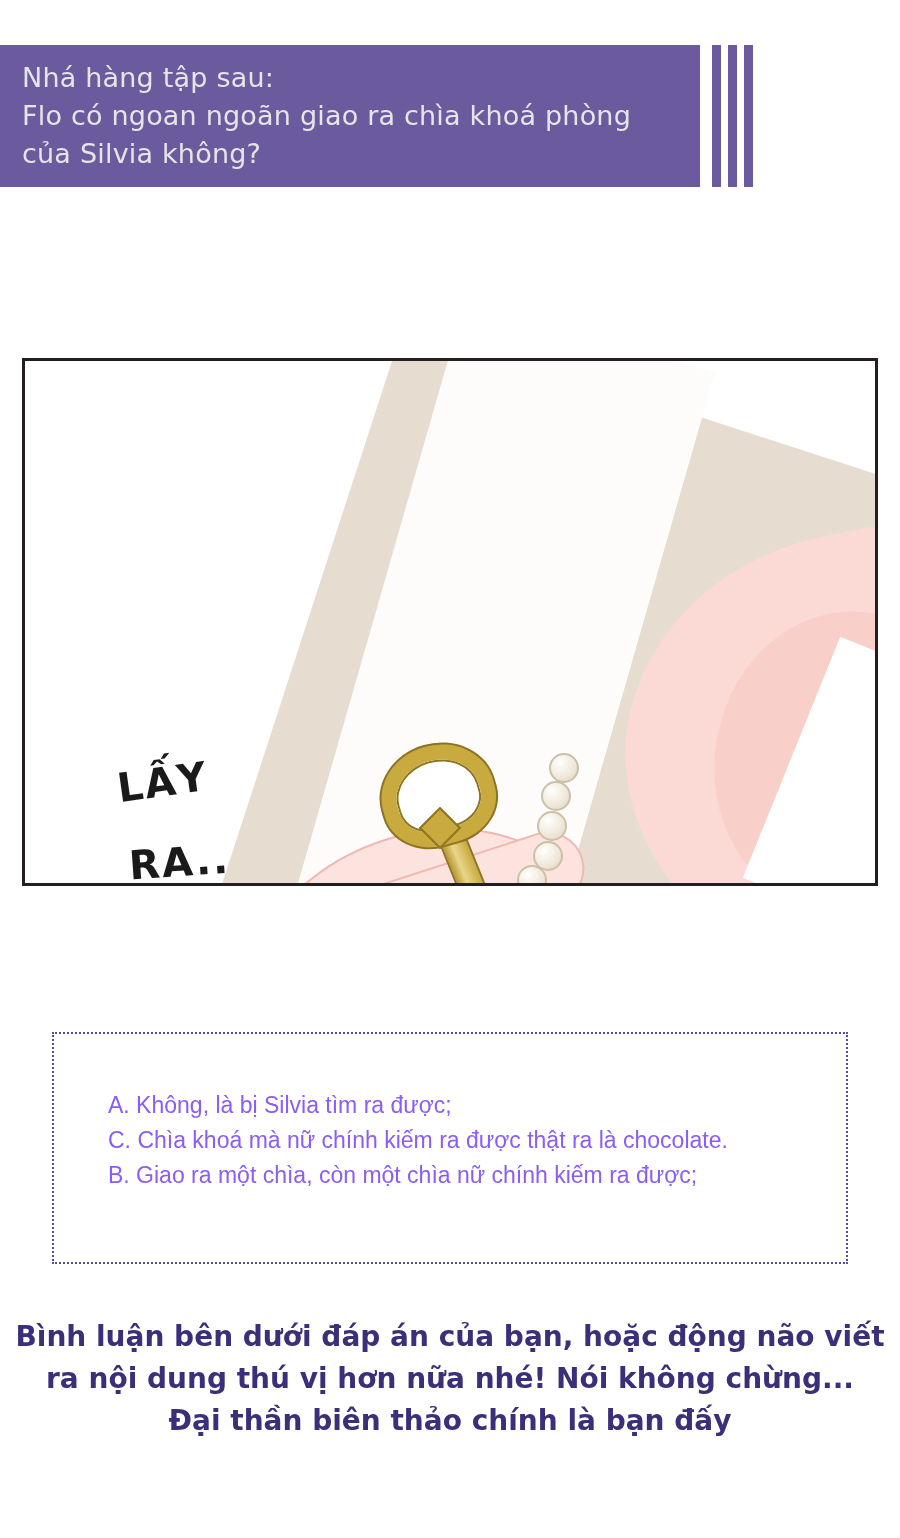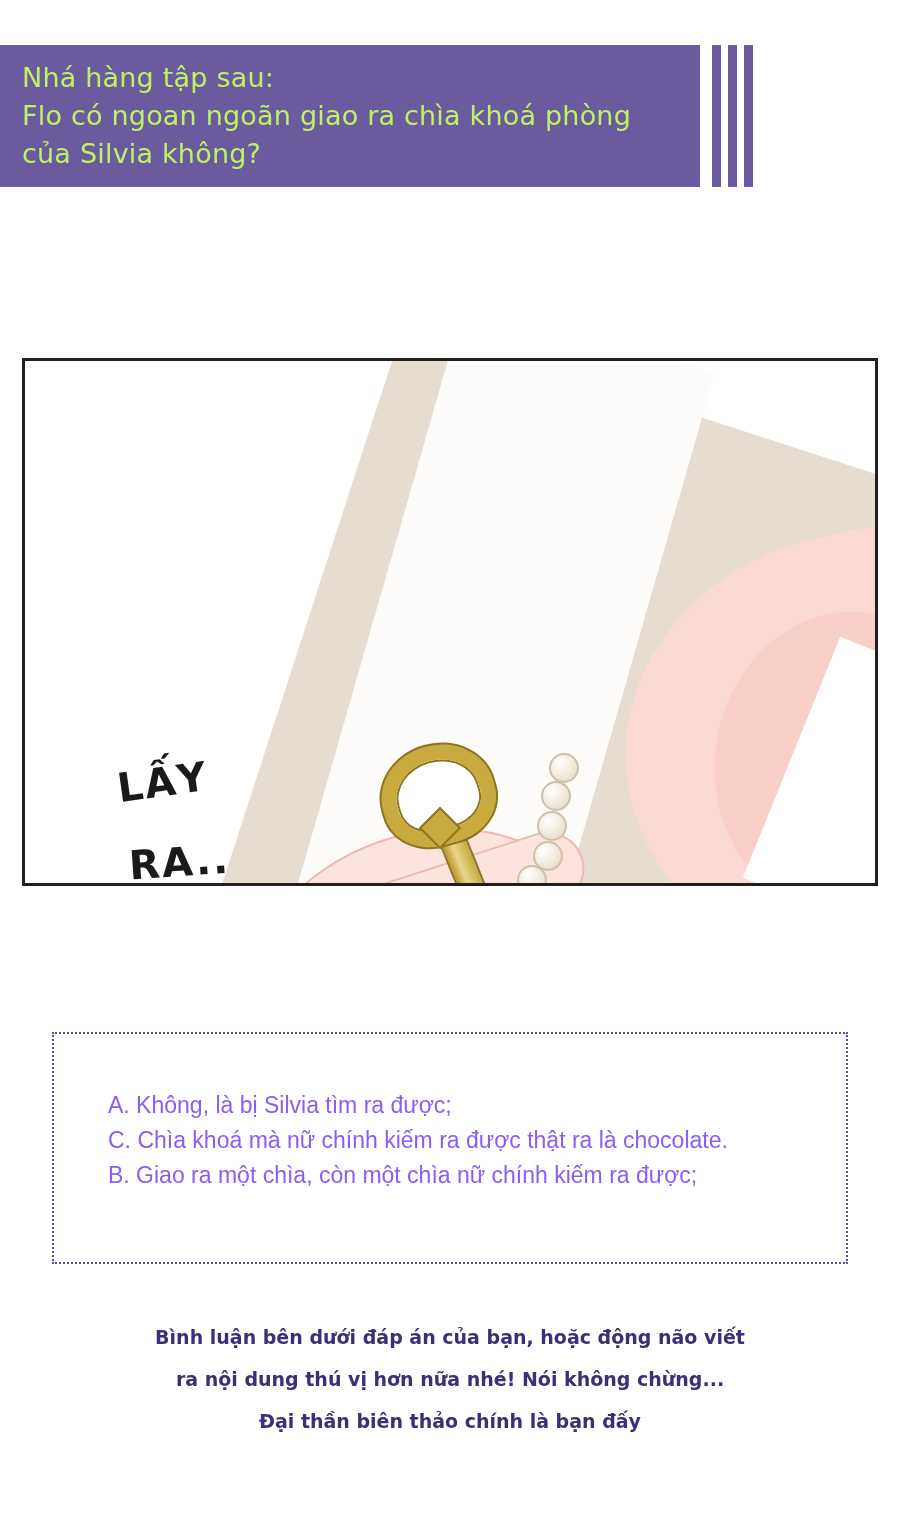--- a/index.html
+++ b/index.html
@@ -20,21 +20,21 @@
     position: absolute;
     left: 0;
     top: 45px;
     width: 700px;
     height: 142px;
     background: #6b5b9e;
     box-sizing: border-box;
     padding: 14px 22px 0 22px;
   }
   .header-text {
-    color: #bef264;
+    color: #e5e5e5;
     font-size: 27px;
     line-height: 38px;
     font-family: "DejaVu Sans", sans-serif;
     font-weight: 400;
     white-space: pre-line;
     letter-spacing: 0.2px;
   }
   .header-bars {
     position: absolute;
     left: 712px;
@@ -226,21 +226,21 @@
   }
 
   
   .footer-note {
     position: absolute;
     left: 0;
     top: 1316px;
     width: 900px;
     text-align: center;
     color: #3b2f7a;
-    font-size: 19px;
+    font-size: 28px;
     line-height: 42px;
     font-weight: 700;
     font-family: "DejaVu Sans", sans-serif;
     white-space: pre-line;
   }
 </style>
 </head>
 <body>
 
 <div class="header-banner">

